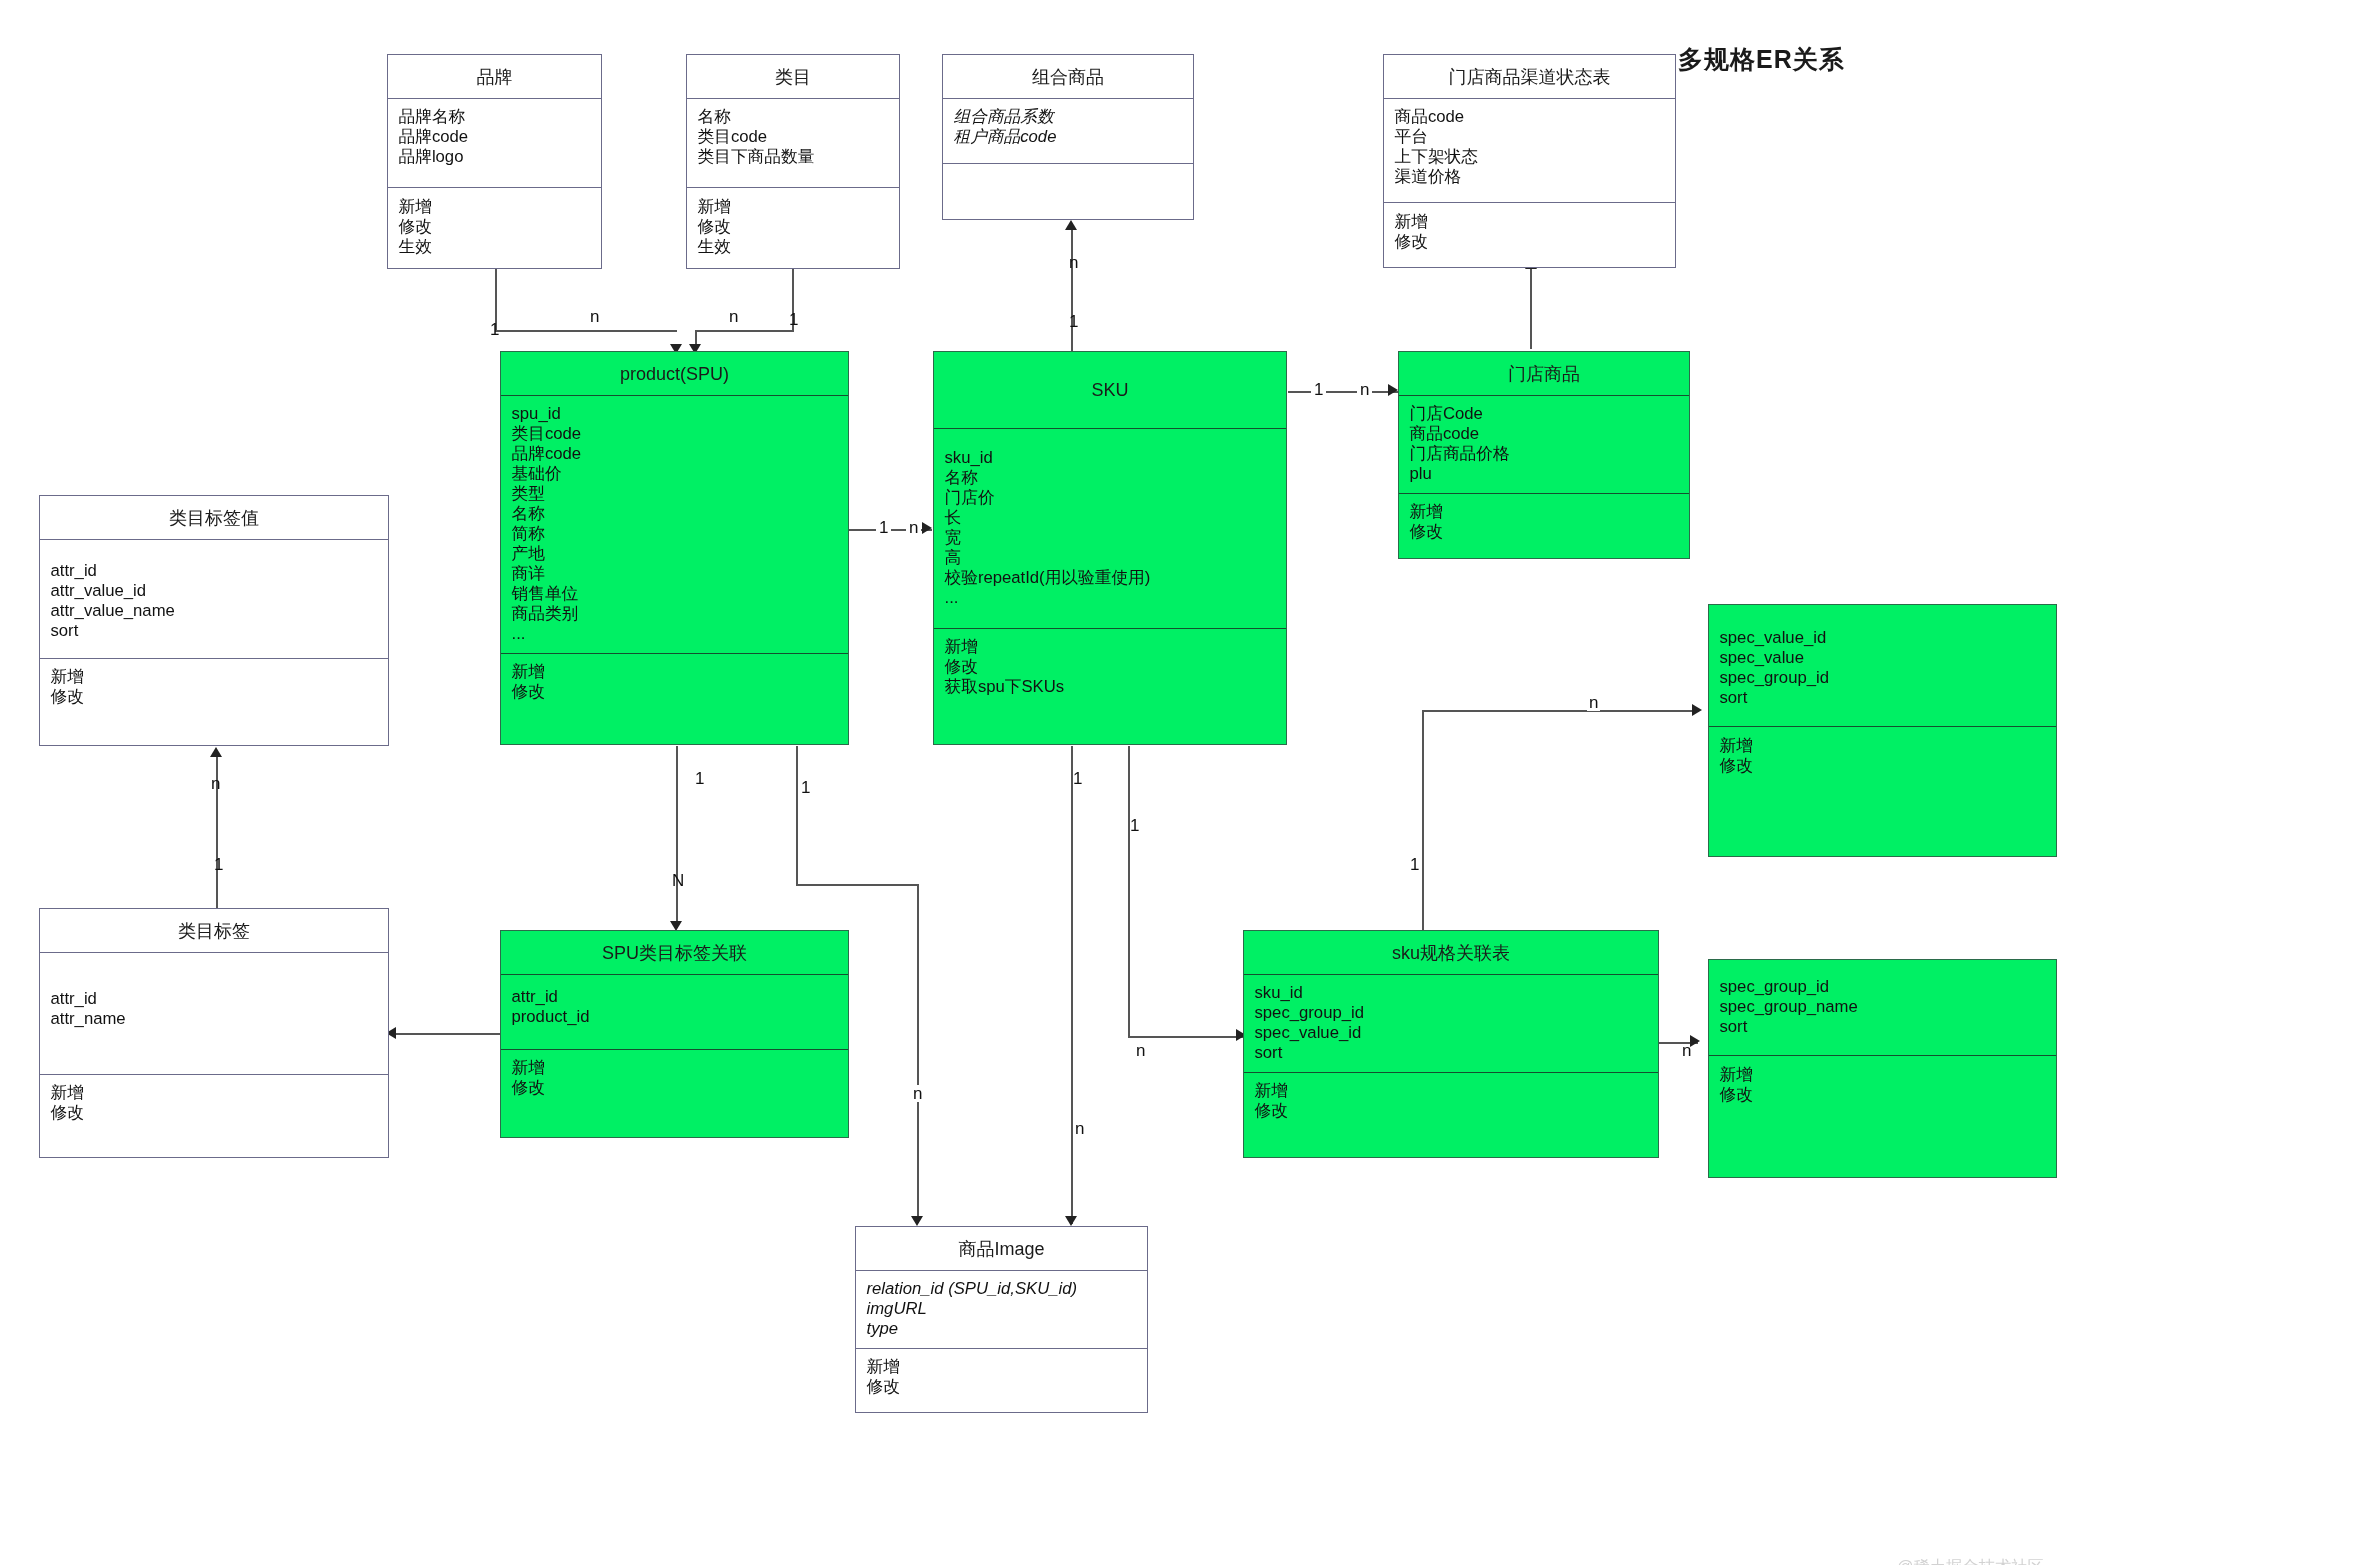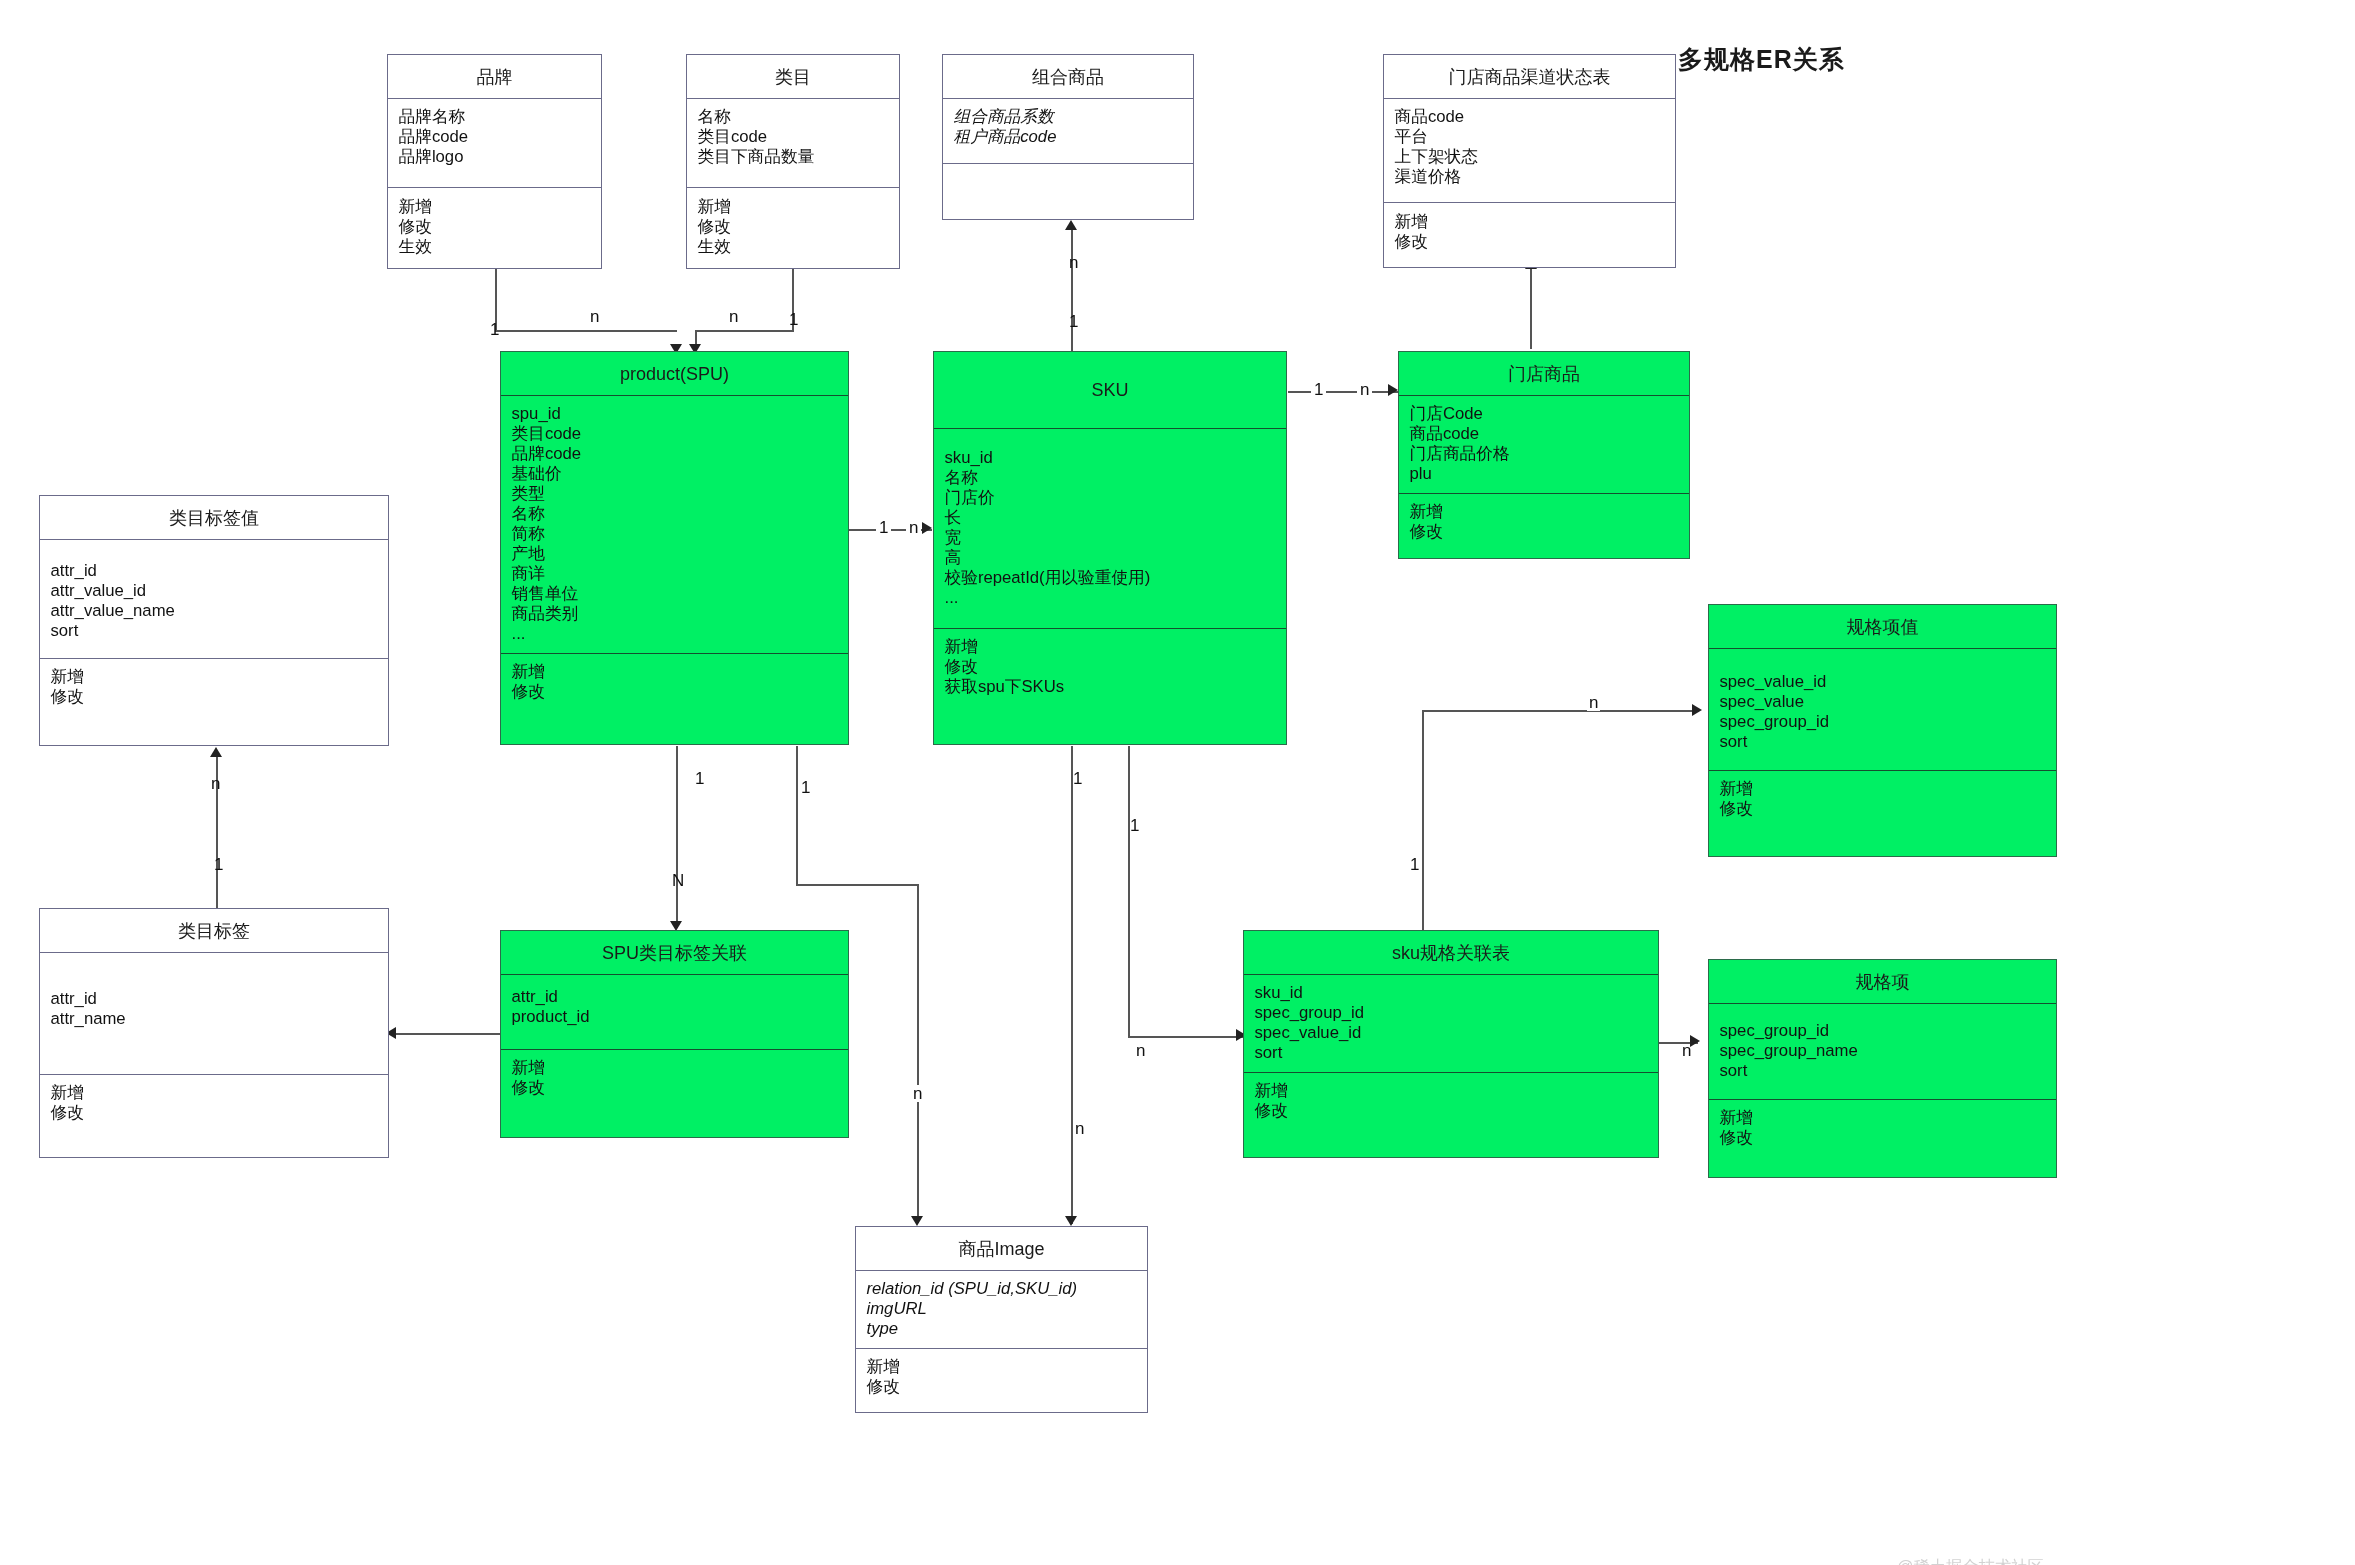--- a/index.html
+++ b/index.html
@@ -345,21 +345,20 @@
       <div class="row">imgURL</div>
       <div class="row">type</div>
     </div>
     <div class="ent-ops" style="flex:1 1 auto;">
       <div class="row">新增</div>
       <div class="row">修改</div>
     </div>
   </div>
 
   <div class="entity green" style="left:1708px; top:604px; width:349px; height:253px;">
-    <div class="ent-title">规格项值</div>
     <div class="ent-attrs" style="flex:0 0 122px; padding-top:23px;">
       <div class="row">spec_value_id</div>
       <div class="row">spec_value</div>
       <div class="row">spec_group_id</div>
       <div class="row">sort</div>
     </div>
     <div class="ent-ops" style="flex:1 1 auto;">
       <div class="row">新增</div>
       <div class="row">修改</div>
     </div>
@@ -373,21 +372,20 @@
       <div class="row">spec_value_id</div>
       <div class="row">sort</div>
     </div>
     <div class="ent-ops" style="flex:1 1 auto;">
       <div class="row">新增</div>
       <div class="row">修改</div>
     </div>
   </div>
 
   <div class="entity green" style="left:1708px; top:959px; width:349px; height:219px;">
-    <div class="ent-title">规格项</div>
     <div class="ent-attrs" style="flex:0 0 96px; padding-top:17px;">
       <div class="row">spec_group_id</div>
       <div class="row">spec_group_name</div>
       <div class="row">sort</div>
     </div>
     <div class="ent-ops" style="flex:1 1 auto;">
       <div class="row">新增</div>
       <div class="row">修改</div>
     </div>
   </div>

